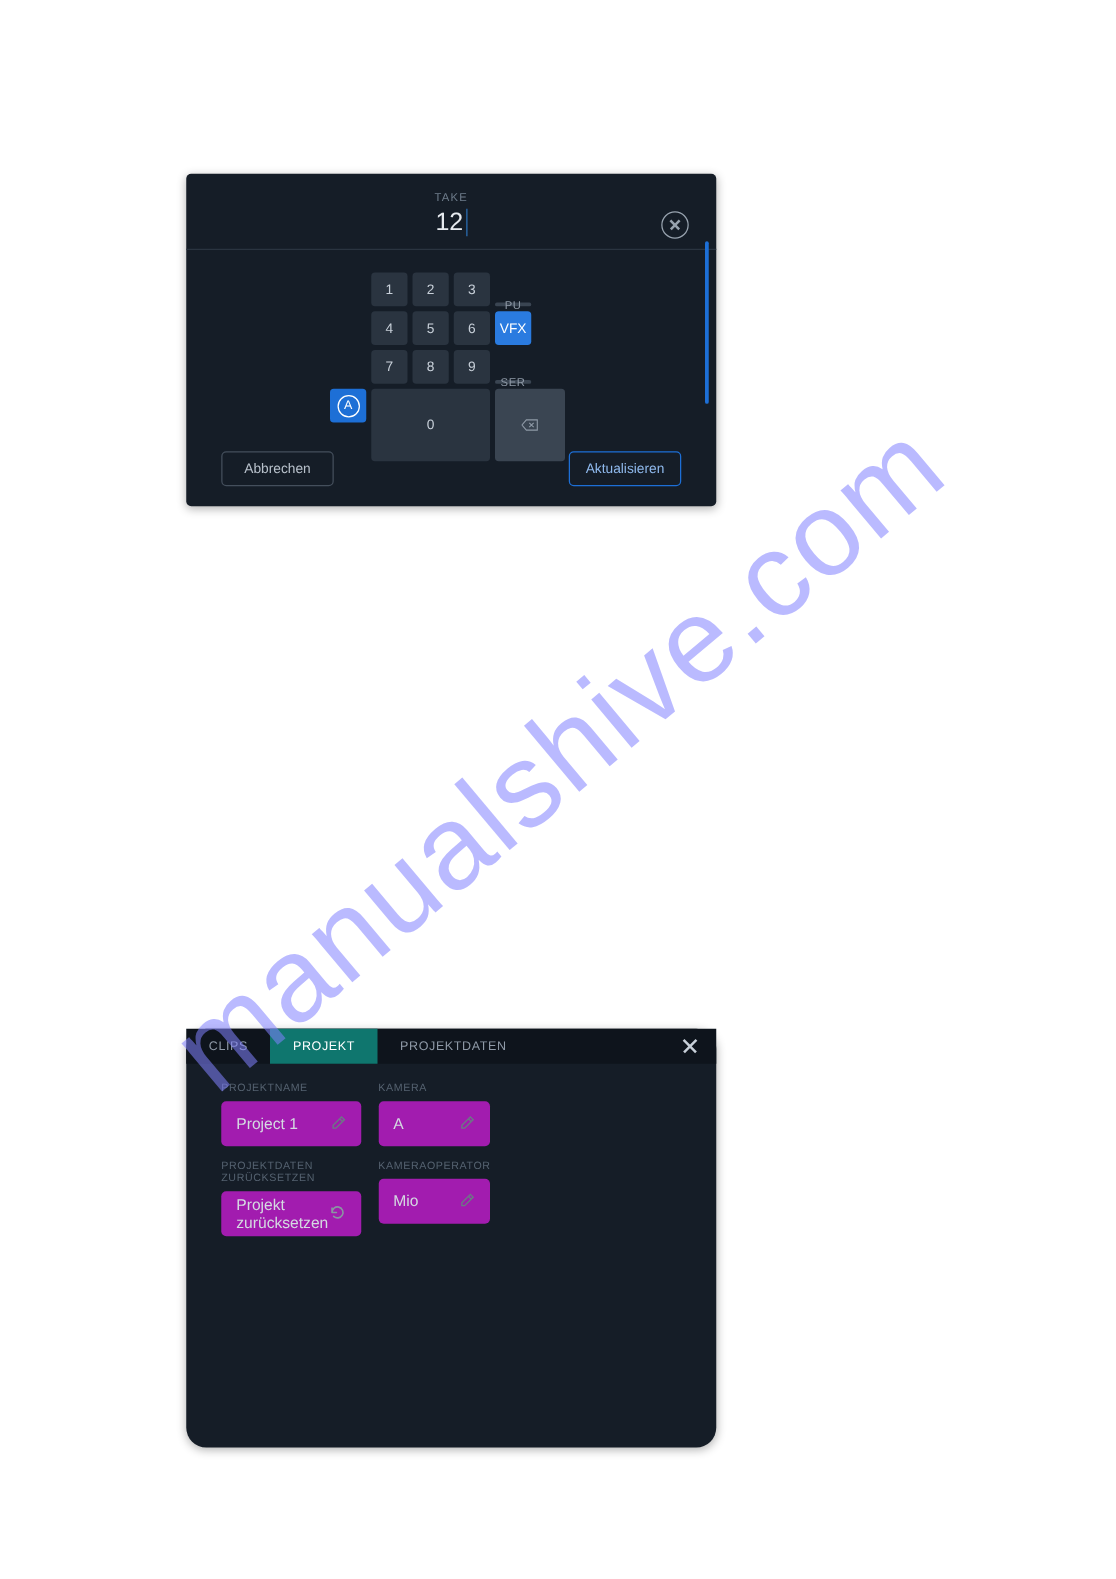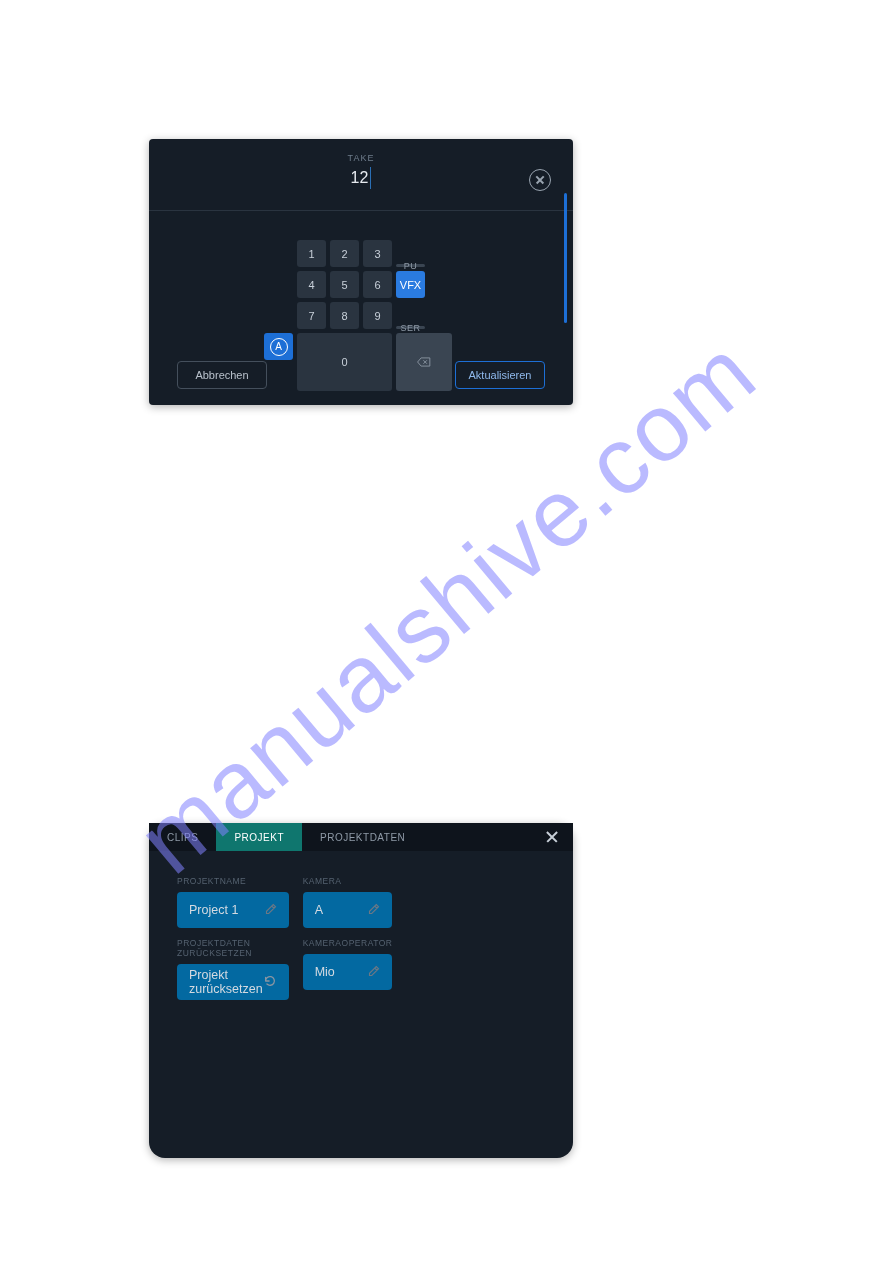--- a/index.html
+++ b/index.html
@@ -31,21 +31,20 @@
 
   
   .panel {
     position: absolute;
     width: 424px;
     background: #151d27;
     border-radius: 4px;
     box-shadow: 0 2px 8px rgba(0,0,0,0.3);
     color: #a8b2bd;
     font-size: 12px;
-    gap: 11px;
   }
 
   
   .panel-take {
     left: 149px;
     top: 139px;
     height: 266px;
     display: flex;
     flex-direction: column;
   }
@@ -53,21 +52,21 @@
     padding-top: 14px;
     text-align: center;
     position: relative;
   }
   .take-label {
     font-size: 9px;
     letter-spacing: 1px;
     color: #6f7d8c;
   }
   .take-value {
-    font-size: 16px;
+    font-size: 20px;
     color: #e6eaef;
     margin-top: 4px;
     display: inline-block;
     padding-right: 2px;
     border-right: 1px solid #2a6fb5;
     line-height: 22px;
   }
   .take-close {
     position: absolute;
     right: 22px;
@@ -224,21 +223,21 @@
   .field {}
   .field-label{
     font-size:8.5px;
     letter-spacing:0.5px;
     color:#556270;
     margin-bottom:6px;
     display:block;
     text-transform:uppercase;
   }
   .field-box{
-    background:#0369a1;
+    background:#a21caf;
     border-radius:4px;
     height:36px;
     display:flex;
     align-items:center;
     padding:0 12px;
     justify-content:space-between;
   }
   .field-value{
     color:#d4dae1;
     font-size:12.5px;

